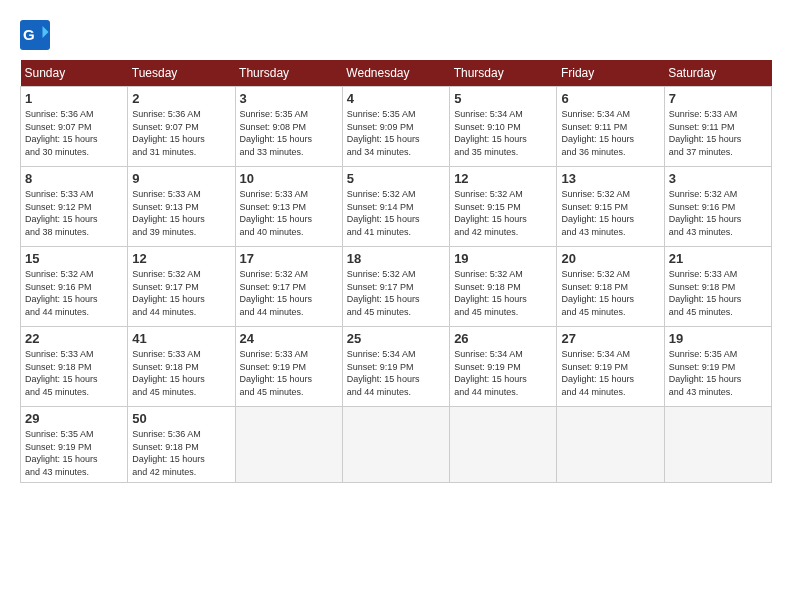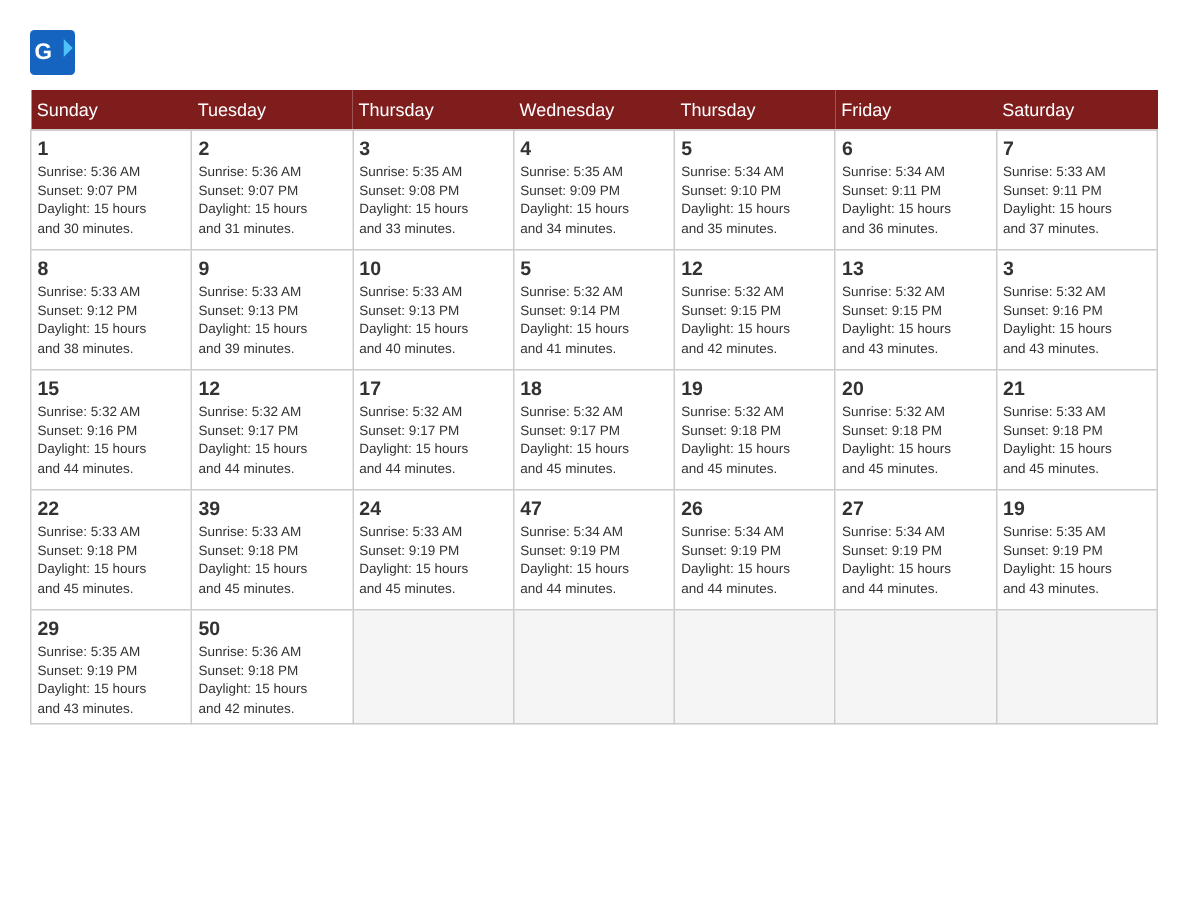--- a/index.html
+++ b/index.html
@@ -208,29 +208,29 @@
           <span class="day-num">21</span>
           <div class="day-info">Sunrise: 5:33 AM<br>Sunset: 9:18 PM<br>Daylight: 15 hours<br>and 45 minutes.</div>
         </td>
       </tr>
       <tr>
         <td>
           <span class="day-num">22</span>
           <div class="day-info">Sunrise: 5:33 AM<br>Sunset: 9:18 PM<br>Daylight: 15 hours<br>and 45 minutes.</div>
         </td>
         <td>
-          <span class="day-num">39</span>
+          <span class="day-num">41</span>
           <div class="day-info">Sunrise: 5:33 AM<br>Sunset: 9:18 PM<br>Daylight: 15 hours<br>and 45 minutes.</div>
         </td>
         <td>
           <span class="day-num">24</span>
           <div class="day-info">Sunrise: 5:33 AM<br>Sunset: 9:19 PM<br>Daylight: 15 hours<br>and 45 minutes.</div>
         </td>
         <td>
-          <span class="day-num">47</span>
+          <span class="day-num">25</span>
           <div class="day-info">Sunrise: 5:34 AM<br>Sunset: 9:19 PM<br>Daylight: 15 hours<br>and 44 minutes.</div>
         </td>
         <td>
           <span class="day-num">26</span>
           <div class="day-info">Sunrise: 5:34 AM<br>Sunset: 9:19 PM<br>Daylight: 15 hours<br>and 44 minutes.</div>
         </td>
         <td>
           <span class="day-num">27</span>
           <div class="day-info">Sunrise: 5:34 AM<br>Sunset: 9:19 PM<br>Daylight: 15 hours<br>and 44 minutes.</div>
         </td>

